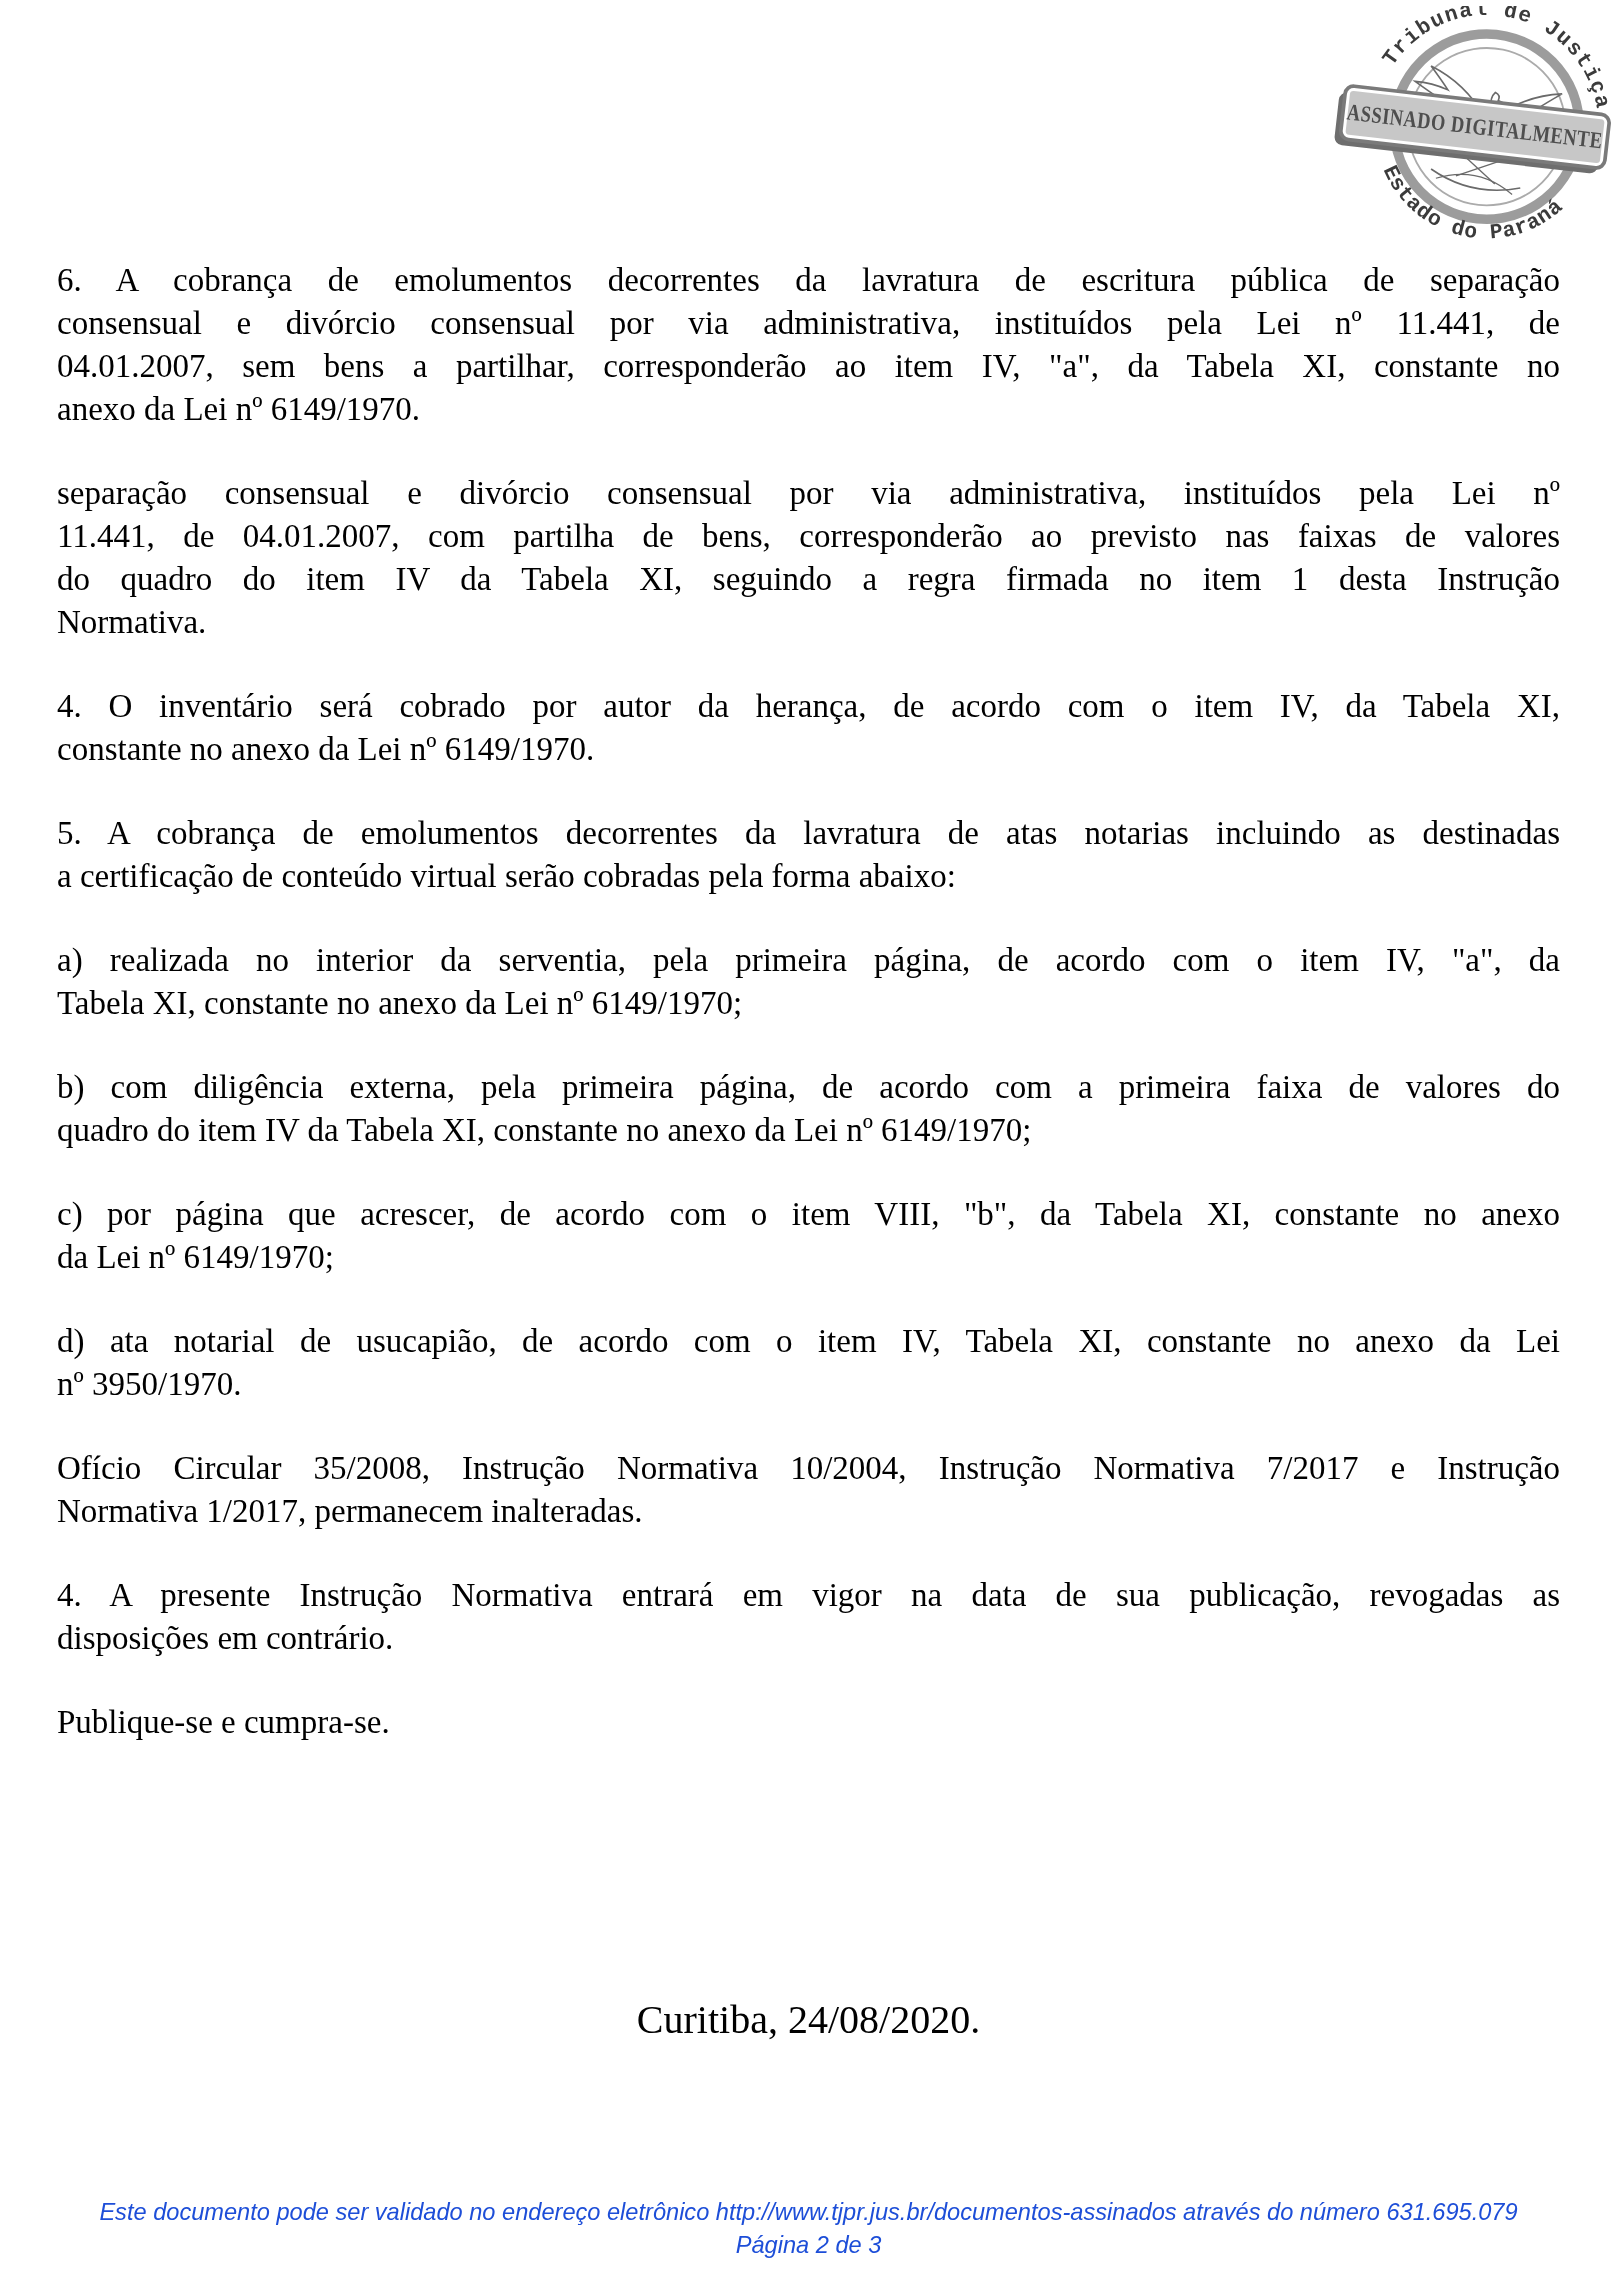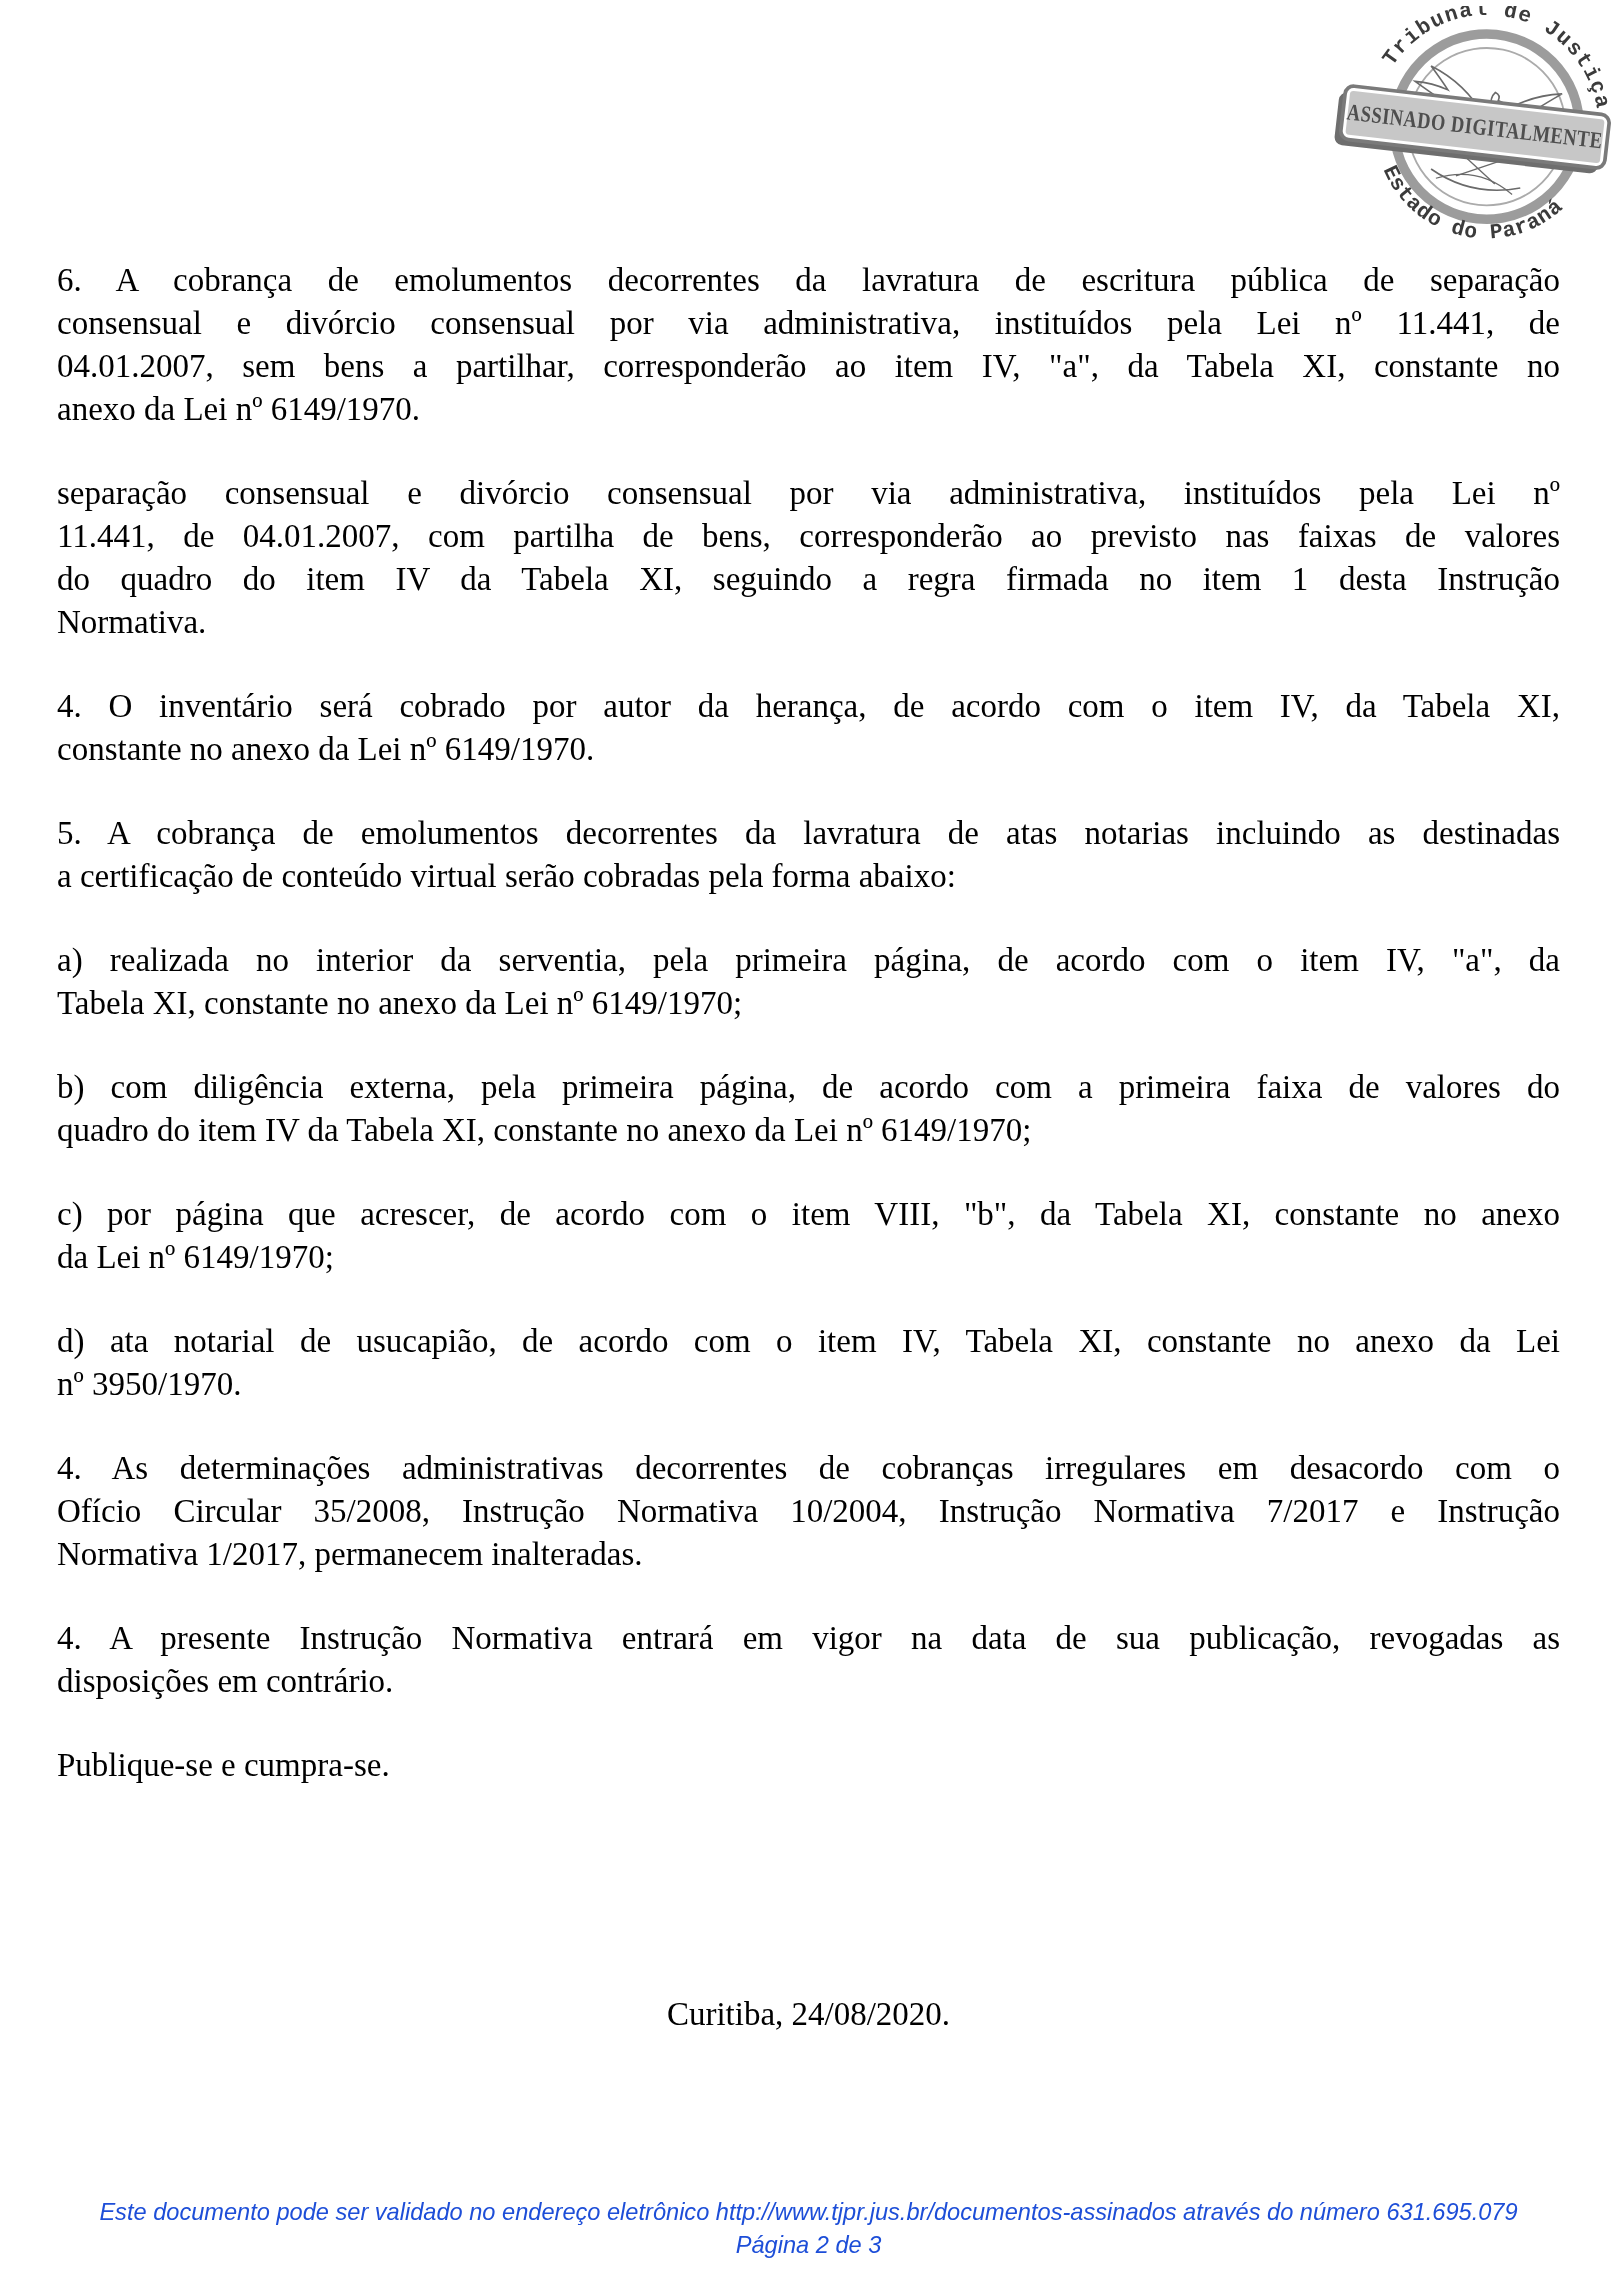--- a/index.html
+++ b/index.html
@@ -9,21 +9,21 @@
   }
 
   
   .doc-body { position:absolute; left:57px; top:259px; width:1503px;
               font-size:33px; line-height:43px; }
   .paragraph { margin:0 0 41px 0; }
   .line { text-align:justify; text-align-last:justify; text-justify:inter-word; }
   .line.last { text-align-last:left; }
 
   .dateline { position:absolute; top:1996px; left:0; width:100%;
-              text-align:center; font-size:33px; }
+              text-align:center; font-size:40px; }
 
   
   .footer { position:absolute; top:2196px; left:0; width:100%; text-align:center;
             font-family:"Liberation Sans", sans-serif; font-style:italic;
             font-size:23.6px; line-height:33px; color:#1d4ed8; }
 
   
   .stamp { position:absolute; top:5.9px; right:8.8px; width:275px; height:234px; }
   .stamp svg { position:absolute; left:0; top:0; }
   .seal-arc-text { font-family:"Liberation Mono", monospace; font-weight:bold;
@@ -109,21 +109,20 @@
       </div>
       <div class="paragraph">
         <div class="line">c) por página que acrescer, de acordo com o item VIII, "b", da Tabela XI, constante no anexo</div>
         <div class="line last">da Lei nº 6149/1970;</div>
       </div>
       <div class="paragraph">
         <div class="line">d) ata notarial de usucapião, de acordo com o item IV, Tabela XI, constante no anexo da Lei</div>
         <div class="line last">nº 3950/1970.</div>
       </div>
       <div class="paragraph">
-        <div class="line">4. As determinações administrativas decorrentes de cobranças irregulares em desacordo com o</div>
         <div class="line">Ofício Circular 35/2008, Instrução Normativa 10/2004, Instrução Normativa 7/2017 e Instrução</div>
         <div class="line last">Normativa 1/2017, permanecem inalteradas.</div>
       </div>
       <div class="paragraph">
         <div class="line">4. A presente Instrução Normativa entrará em vigor na data de sua publicação, revogadas as</div>
         <div class="line last">disposições em contrário.</div>
       </div>
       <div class="paragraph">
         <div class="line last">Publique-se e cumpra-se.</div>
       </div>

